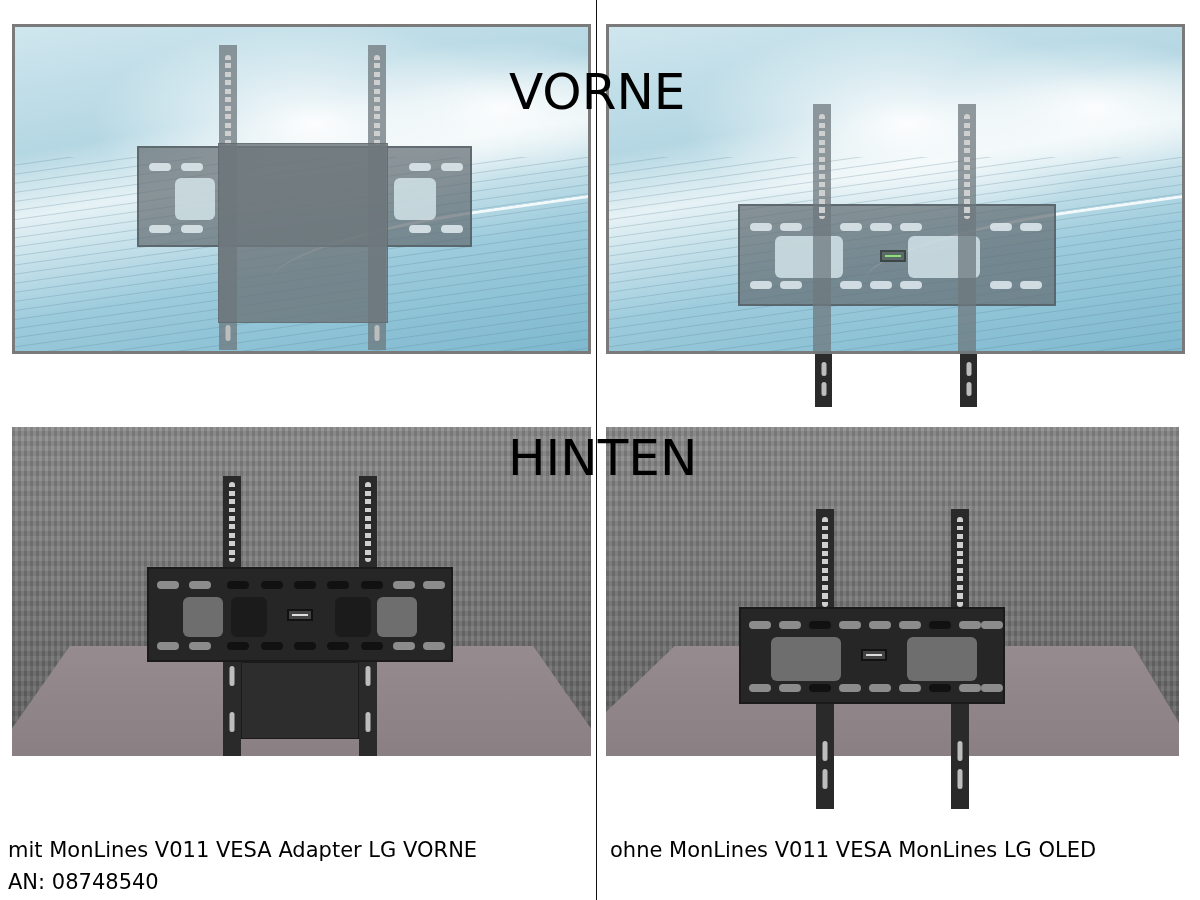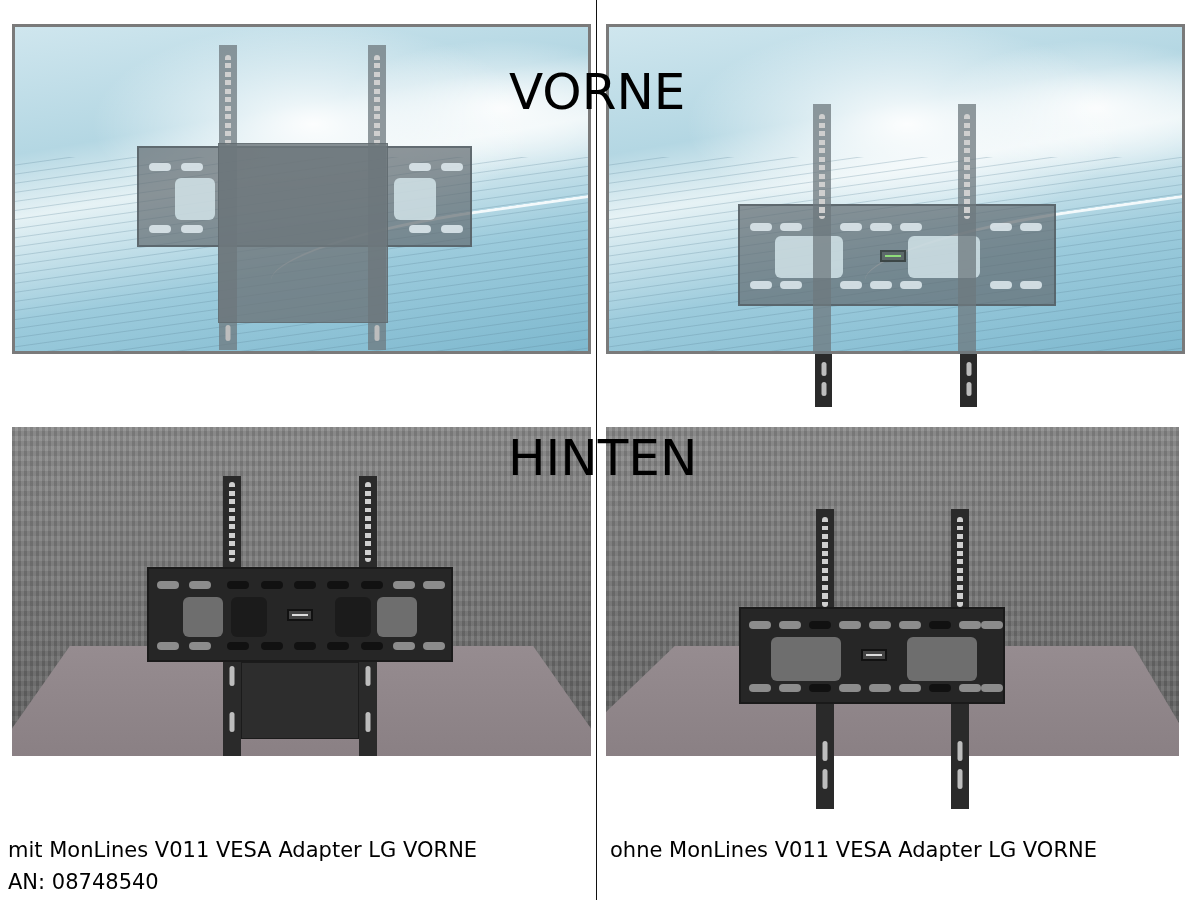--- a/index.html
+++ b/index.html
@@ -220,13 +220,13 @@
     <div class="window" style="left:166px; top:28px; width:70px; height:44px;"></div>
     <div class="level" style="left:120px; top:40px;"></div>
   </div>
 </div>
 
 <div class="overlay-title" style="left:509px; top:67px;">VORNE</div>
 <div class="overlay-title" style="left:508px; top:433px;">HINTEN</div>
 
 <div class="caption" style="left:8px; top:840px;">mit MonLines V011 VESA Adapter LG VORNE</div>
 <div class="caption" style="left:8px; top:872px;">AN: 08748540</div>
-<div class="caption" style="left:610px; top:840px;">ohne MonLines V011 VESA Adapter LG VORNE</div>
+<div class="caption" style="left:610px; top:840px;">ohne MonLines V011 VESA MonLines LG OLED</div>
 
 </body></html>

